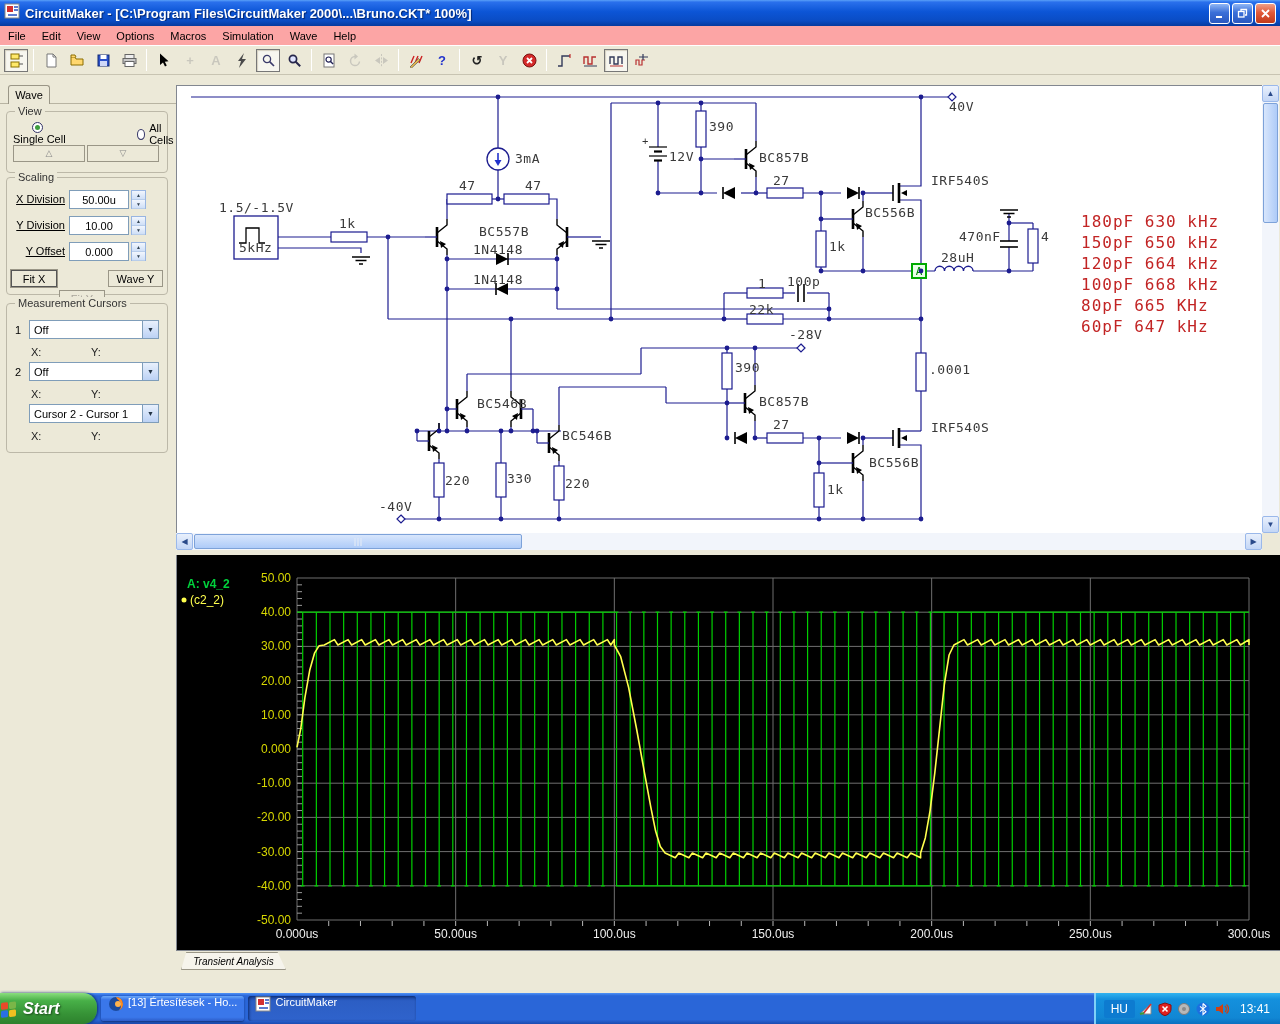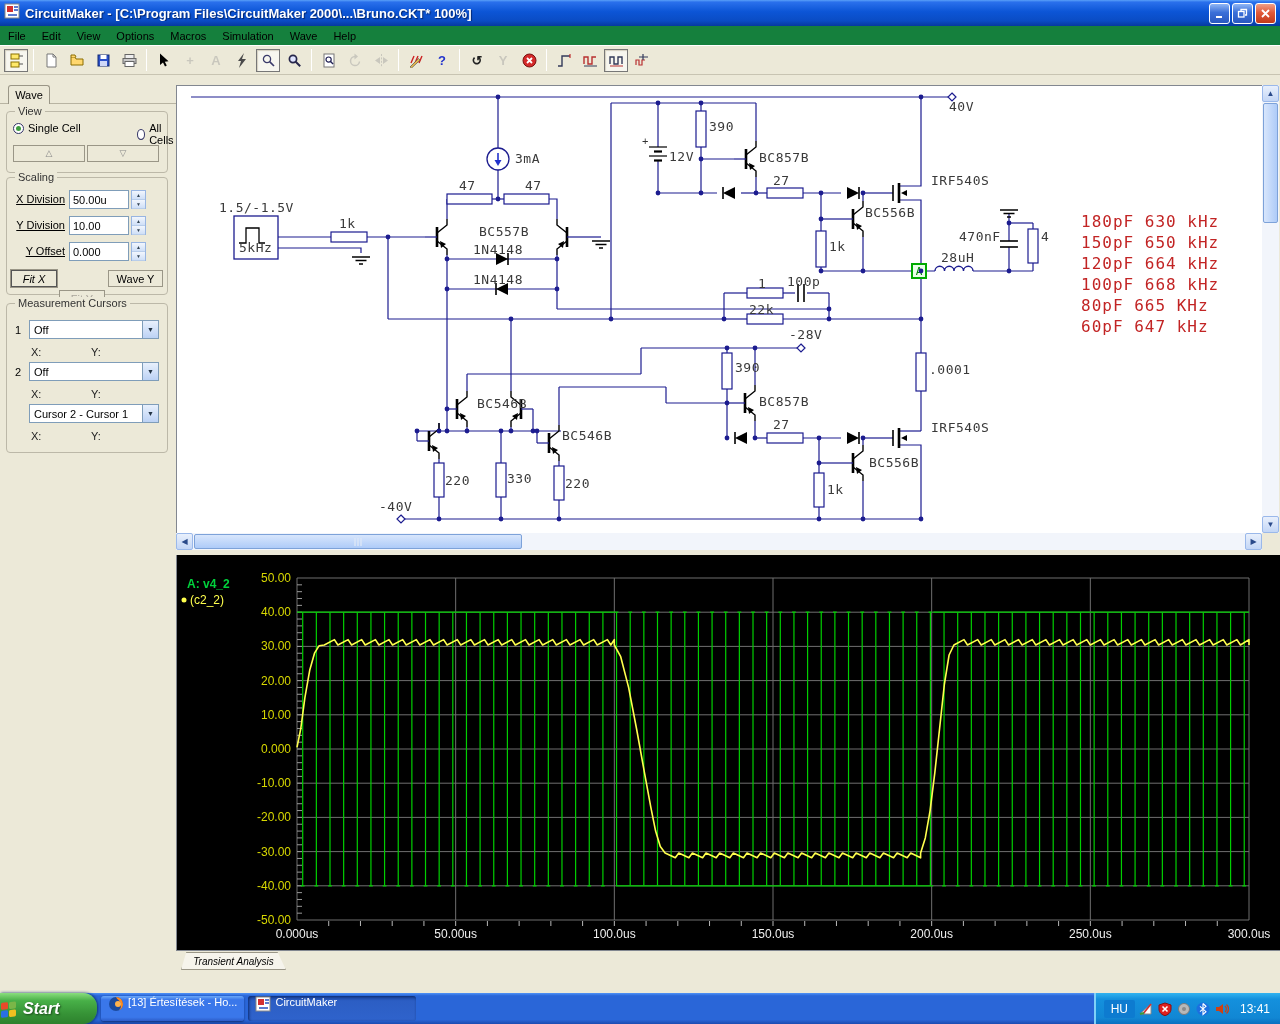--- a/index.html
+++ b/index.html
@@ -8,21 +8,21 @@
   
   .titlebar{position:absolute;left:0;top:0;width:1280px;height:26px;
     background:linear-gradient(180deg,#5aa0f8 0%,#2a70ec 8%,#0c55d6 45%,#0a4cc4 80%,#063a9e 100%);
     display:flex;align-items:center;padding:0 4px;color:#fff;}
   .titlebar .apptitle{font-size:13px;font-weight:bold;text-shadow:1px 1px 1px #00246e;margin-left:5px;flex:1;
     white-space:nowrap;overflow:hidden;}
   .winbtn{width:21px;height:21px;margin-left:2px;border:1px solid #fff;border-radius:3px;
     background:linear-gradient(180deg,#8fb6f5,#3a6fd8 45%,#2a58c0);display:flex;align-items:center;justify-content:center;}
   .winbtn.close{background:linear-gradient(180deg,#f0a088,#e25a3a 45%,#c23a1a);}
   
-  .menubar{position:absolute;left:0;top:26px;width:1280px;height:19px;background:#15803d;
+  .menubar{position:absolute;left:0;top:26px;width:1280px;height:19px;background:#fca5a5;
     display:flex;align-items:center;font-size:11px;color:#000;}
   .menubar .mitem{padding:2px 8px;cursor:default;}
   .toolbar{position:absolute;left:0;top:45px;width:1280px;height:30px;background:#ece9d8;
     border-top:1px solid #fff;border-bottom:1px solid #c8c4b2;display:flex;align-items:center;padding-left:3px;}
   .tbtn{width:24px;height:23px;margin:0 1px;display:flex;align-items:center;justify-content:center;
     border:1px solid transparent;background:transparent;font-size:13px;}
   .tbtn.pressed{border:1px solid #777;background:#f7f6ef;box-shadow:inset 1px 1px 1px #d4d0c0;}
   .tbtn.disabled{opacity:.42;filter:grayscale(80%);}
   .tsep{width:1px;height:22px;background:#b8b4a2;border-right:1px solid #fff;margin:0 4px;}
   .tbtn .glyph{font-weight:bold;}
@@ -35,21 +35,21 @@
   .group{position:absolute;left:6px;width:162px;border:1px solid #bcb8a8;border-radius:4px;}
   .group .gtitle{position:absolute;top:-7px;left:8px;background:#ece9d8;padding:0 3px;font-size:11px;color:#333;}
   .radrow{position:absolute;top:10px;left:6px;display:flex;font-size:11px;align-items:center;}
   .radio{width:11px;height:11px;border:1px solid #336;border-radius:50%;background:#fff;margin-right:4px;position:relative;}
   .radio.checked::after{content:"";position:absolute;left:2px;top:2px;width:5px;height:5px;border-radius:50%;background:#3f9e3f;}
   .updownbtn{position:absolute;height:17px;width:72px;background:#ece9d8;border:1px solid #9a9687;
     font-size:9px;color:#8a8a8a;text-align:center;padding-top:2px;}
   .srow{position:absolute;left:0;width:160px;height:20px;font-size:11px;}
   .srow .slab{position:absolute;left:0;top:3px;width:58px;text-align:right;text-decoration:underline;}
   .srow .sval{position:absolute;left:62px;top:0;width:60px;height:19px;border:1px solid #7f9db9;background:#fff;
-    font-size:11px;padding:3px 3px 0 3px;}
+    font-size:11px;padding:3px 3px 0 3px;text-align:center;}
   .spinner{position:absolute;left:124px;top:0;width:15px;height:19px;border:1px solid #98b5e2;display:flex;flex-direction:column;}
   .spinner div{flex:1;background:linear-gradient(180deg,#f2f6fd,#cfdff7);font-size:5px;line-height:8px;
     text-align:center;color:#345;border-bottom:1px solid #b8cdea;}
   .fitbtn{position:absolute;height:17px;background:#ece9d8;border:1px solid #9a9687;font-size:11px;text-align:center;padding-top:2px;}
   .fitbtn.strong{border:1px solid #555;box-shadow:0 0 0 1px #9a9687;}
   .fitbtn.disabled{color:#a8a49a;margin-top:20px;}
   .crow{position:absolute;font-size:11px;}
   .cselect{position:absolute;height:19px;width:130px;border:1px solid #7f9db9;background:#fff;display:flex;}
   .cselect .cv{flex:1;padding:3px 4px 0 4px;font-size:11px;overflow:hidden;white-space:nowrap;}
   .cselect .drop{width:16px;background:linear-gradient(180deg,#e8f0fc,#bcd2f5);border-left:1px solid #7f9db9;
@@ -263,21 +263,21 @@
       </svg>
     </div>
   </div>
 
 <div class="sidebar">
   <div class="wavetab">Wave</div>
   <div class="divline"></div>
 
   <div class="group" style="top:28px;height:62px;">
     <span class="gtitle">View</span>
-    <div class="radrow" style="left:6px;">
+    <div class="radrow" style="left:6px;flex-direction:column;">
       <span class="radio checked"></span>
       <span>Single Cell</span>
     </div>
     <div class="radrow" style="left:86px;margin-left:44px;">
       <span class="radio"></span>
       <span>All Cells</span>
     </div>
     <div class="updownbtn" style="left:6px;top:33px;"><span>△</span></div>
     <div class="updownbtn" style="left:80px;top:33px;"><span>▽</span></div>
   </div>
@@ -301,21 +301,21 @@
         </div>
     </div>
     <div class="srow" style="top:64px;">
       <span class="slab">Y Offset</span>
       <div class="sval">0.000</div>
       <div class="spinner">
           <div>▲</div>
           <div>▼</div>
         </div>
     </div>
-    <div class="fitbtn strong" style="left:4px;top:92px;width:46px;font-style:italic;">Fit X</div>
+    <div class="fitbtn strong" style="left:4px;top:92px;width:46px;">Fit X</div>
     <div class="fitbtn disabled" style="left:52px;top:92px;width:46px;">Fit Y</div>
     <div class="fitbtn" style="left:101px;top:92px;width:55px;">Wave Y</div>
   </div>
 
   <div class="group" style="top:220px;height:150px;">
     <span class="gtitle">Measurement Cursors</span>
     <span class="crow" style="left:8px;top:20px;">1</span>
     <div class="cselect" style="left:22px;top:16px;">
       <span class="cv">Off</span>
       <span class="drop">▼</span>

